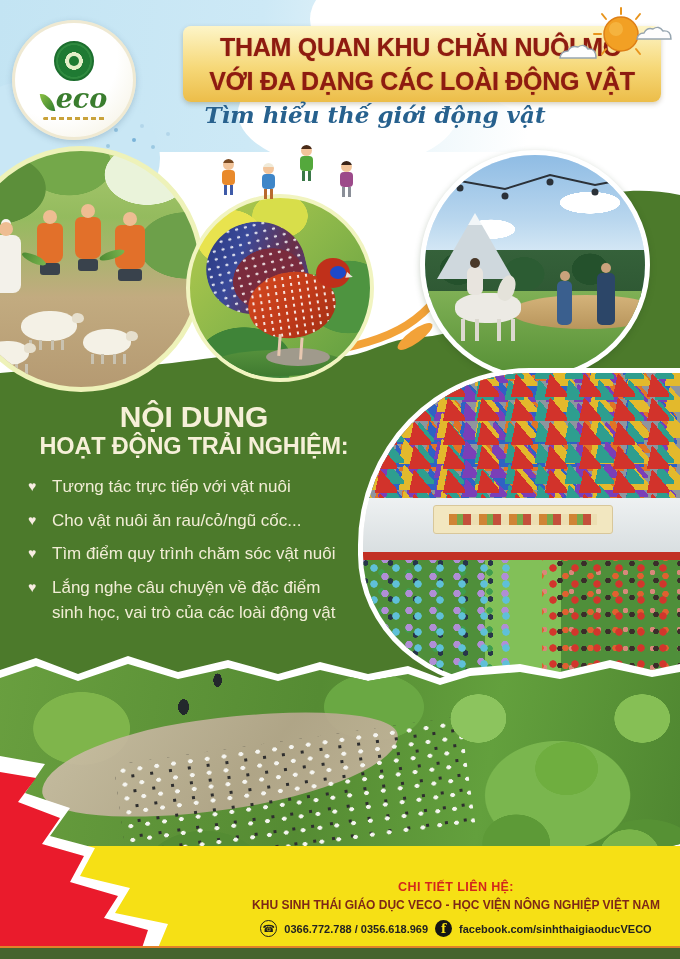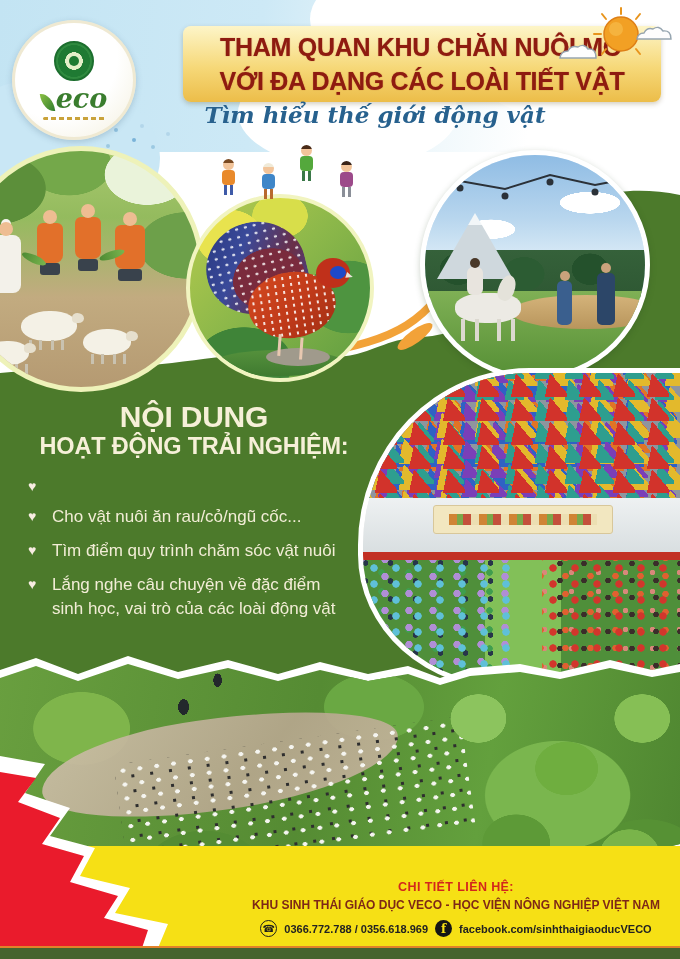--- a/index.html
+++ b/index.html
@@ -324,20 +324,21 @@
   <div class="green-rect"></div>
   <div class="orange-sliver"></div>
 
 
   <div class="content">
     <div class="heading1">NỘI DUNG</div>
     <div class="heading2">HOẠT ĐỘNG TRẢI NGHIỆM:</div>
     <ul class="items">
       <li>
         <span class="heart">♥</span>
+        <span class="txt">Tương tác trực tiếp với vật nuôi</span>
       </li>
       <li>
         <span class="heart">♥</span>
         <span class="txt">Cho vật nuôi ăn rau/cỏ/ngũ cốc...</span>
       </li>
       <li>
         <span class="heart">♥</span>
         <span class="txt">Tìm điểm quy trình chăm sóc vật nuôi</span>
       </li>
       <li class="wrap">
@@ -351,21 +352,21 @@
     <div class="emblem"></div>
     <div class="brand">
       <span class="leaf"></span>
       <span class="brand-text">eco</span>
     </div>
     <div class="tagline"></div>
   </div>
 
   <div class="banner">
     <div class="banner-line">THAM QUAN KHU CHĂN NUÔI MỞ</div>
-    <div class="banner-line">VỚI ĐA DẠNG CÁC LOÀI TIẾT VẬT</div>
+    <div class="banner-line">VỚI ĐA DẠNG CÁC LOÀI ĐỘNG VẬT</div>
   </div>
 
   <svg class="sun" width="58" height="58">
     <g stroke="#e8941c" stroke-width="2" stroke-linecap="round">
       <line x1="29" y1="2" x2="29" y2="8"></line>
       <line x1="48" y1="8" x2="44" y2="13"></line>
       <line x1="56" y1="28" x2="49" y2="28"></line>
       <line x1="48" y1="48" x2="44" y2="43"></line>
       <line x1="10" y1="8" x2="14" y2="13"></line>
       <line x1="2" y1="28" x2="9" y2="28"></line>

